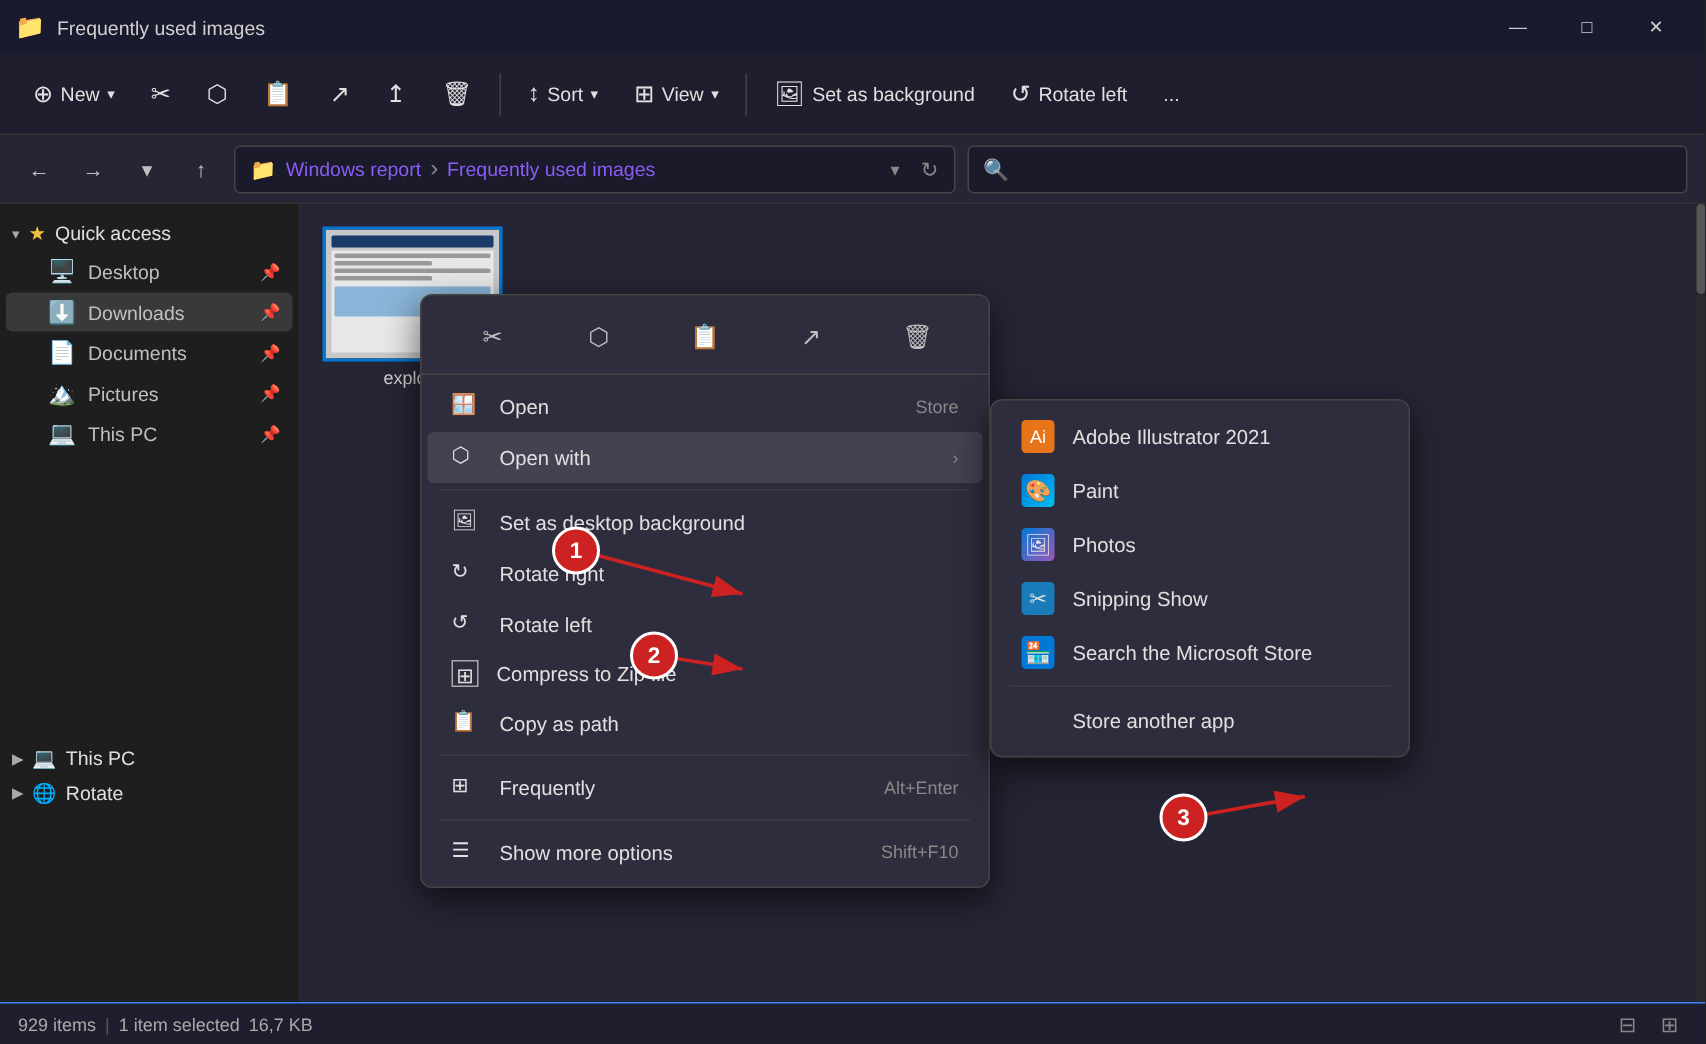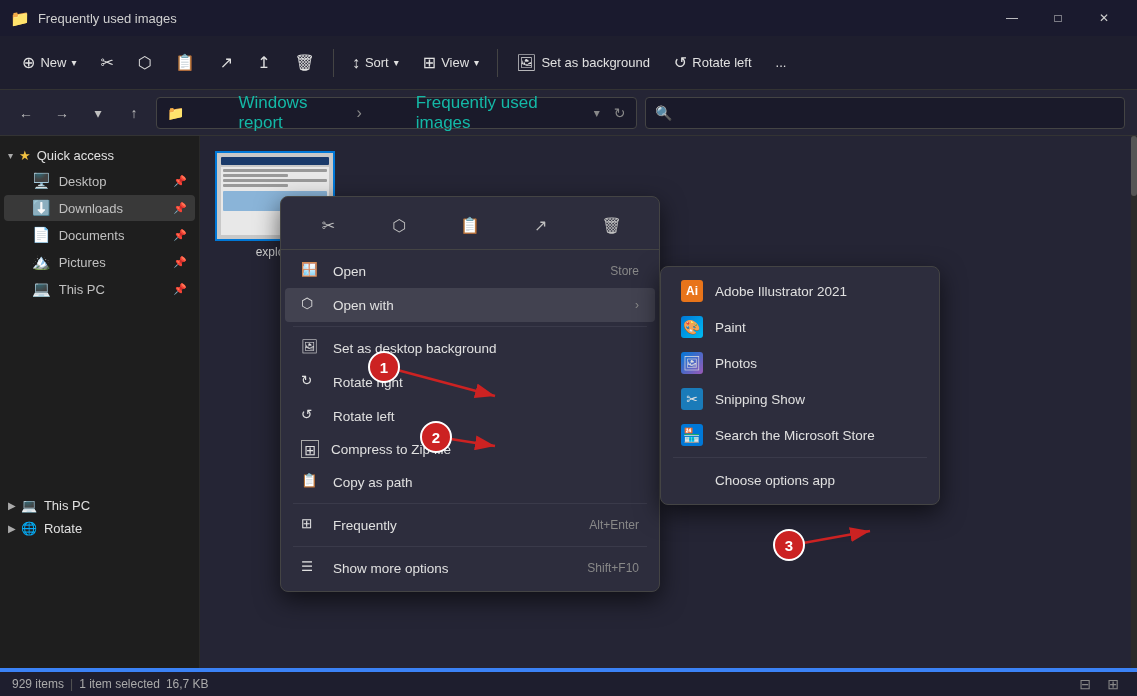--- a/index.html
+++ b/index.html
@@ -71,21 +71,21 @@
       flex: 1; max-width: 490px;
       background: #1a1a2a;
       border: 1px solid #444;
       border-radius: 4px;
       height: 32px;
       display: flex; align-items: center;
       padding: 0 10px;
       gap: 6px;
     }
     #address-box .folder-icon { color: #f0c040; font-size: 14px; }
-    #address-box .addr-text { font-size: 17px; color: #14b8a6; margin-left: 48px; }
+    #address-box .addr-text { font-size: 13px; color: #8b5cf6; }
     #address-box .addr-sep { color: #888; }
     #address-box .addr-chevron { margin-left: auto; color: #888; font-size: 12px; }
     #address-box .addr-refresh { margin-left: 8px; color: #888; font-size: 14px; cursor: pointer; }
 
     #search-box {
       flex: 1;
       background: #1a1a2a;
       border: 1px solid #444;
       border-radius: 4px;
       height: 32px;
@@ -248,21 +248,21 @@
       top: 0; left: 0;
       width: 100%; height: 100%;
       pointer-events: none;
       z-index: 190;
     }
 
     
     #status-bar {
       background: #1e1e2e;
       height: 28px;
-      border-top: 4px solid #3b82f6;
+      border-top: 1px solid #3b82f6;
       display: flex; align-items: center;
       padding: 0 12px;
       font-size: 12px; color: #aaa;
       gap: 6px;
     }
     #status-bar .status-divider { color: #555; }
     #status-bar .view-toggles { margin-left: auto; display: flex; gap: 4px; }
     #status-bar .view-btn {
       width: 24px; height: 22px;
       display: flex; align-items: center; justify-content: center;
@@ -524,21 +524,21 @@
       <div class="ctx-item">
         <span class="ctx-icon">☰</span>
         <span>Show more options</span>
         <span class="ctx-shortcut">Shift+F10</span>
       </div>
     </div>
 
     <div id="submenu">
 
       <div class="submenu-item">
-        <span class="sm-icon" style="background:#e8741a; color:white; font-weight:bold; font-size:12px; display:inline-flex; align-items:center; justify-content:center; border-radius:3px;text-align:center;">Ai</span>
+        <span class="sm-icon" style="background:#e8741a; color:white; font-weight:normal; font-size:12px; display:inline-flex; align-items:center; justify-content:center; border-radius:3px;text-align:center;">Ai</span>
         <span>Adobe Illustrator 2021</span>
       </div>
 
       <div class="submenu-item">
         <span class="sm-icon" style="background:linear-gradient(135deg,#0078d7,#00bcf2); display:inline-flex; align-items:center; justify-content:center; border-radius:3px; font-size:14px;">🎨</span>
         <span>Paint</span>
       </div>
 
       <div class="submenu-item">
         <span class="sm-icon" style="background:linear-gradient(135deg,#0078d7,#9b59b6); display:inline-flex; align-items:center; justify-content:center; border-radius:3px; font-size:14px;">🖼</span>
@@ -552,21 +552,21 @@
 
       <div class="submenu-item">
         <span class="sm-icon" style="background:#0078d7; display:inline-flex; align-items:center; justify-content:center; border-radius:3px; font-size:14px;">🏪</span>
         <span>Search the Microsoft Store</span>
       </div>
 
       <div class="ctx-divider"></div>
 
       <div class="submenu-item">
         <span class="sm-icon" style="width:22px;"></span>
-        <span>Choose options app</span>
+        <span>Store another app</span>
       </div>
     </div>
 
   </div>
 </div>
 
 <div id="status-bar">
   <span>929 items</span>
   <span class="status-divider">|</span>
   <span>1 item selected</span>

